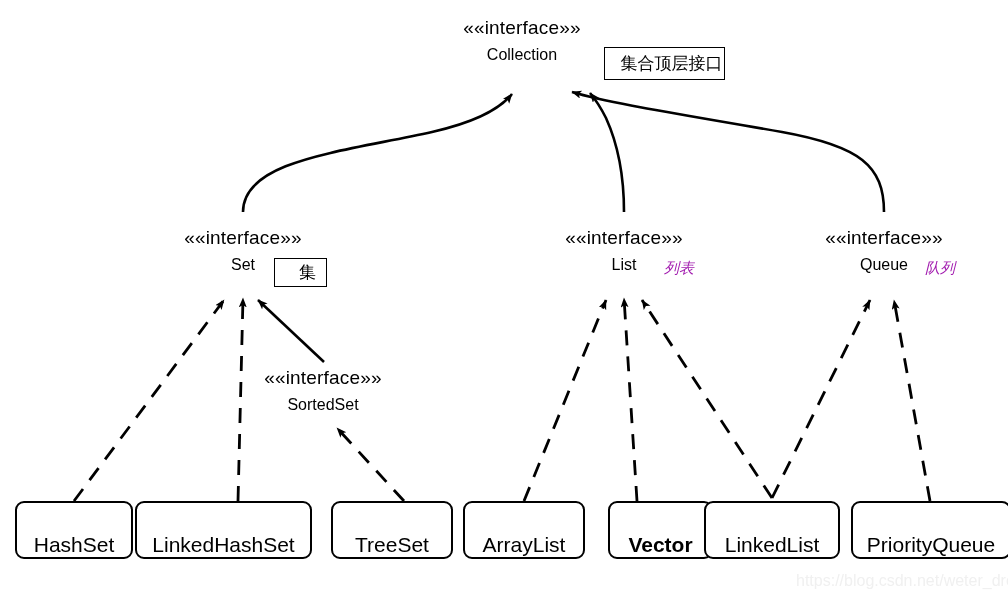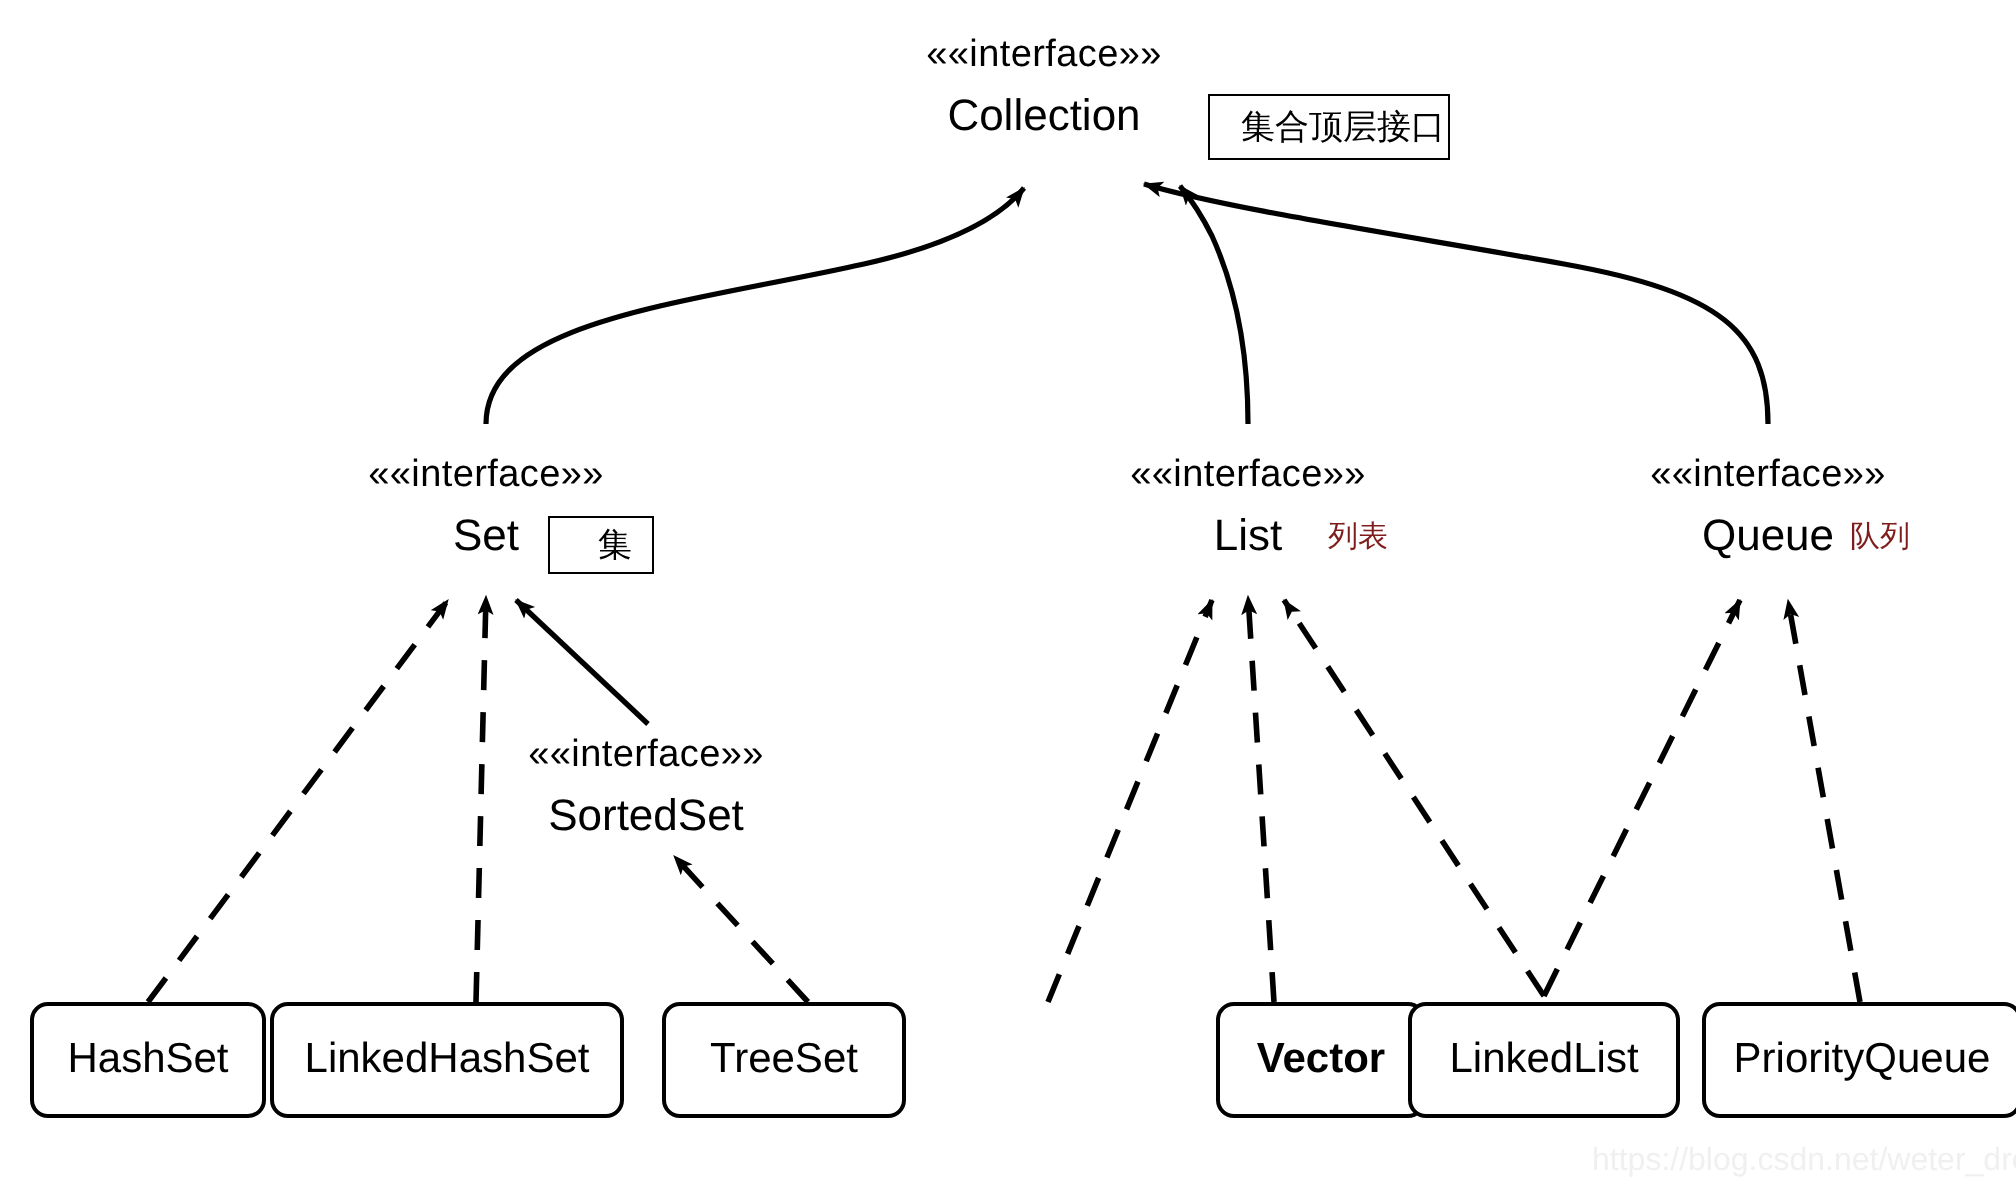--- a/index.html
+++ b/index.html
@@ -30,53 +30,54 @@
     color: #000000;
     line-height: 1.0;
     white-space: nowrap;
   }
   .iface .stereo {
     font-size: 19px;
     letter-spacing: 0.2px;
     display: block;
   }
   .iface .nm {
-    font-size: 22px;
+    font-size: 16px;
     display: block;
     margin-top: 10px;
   }
   .cls-box {
     position: absolute;
     border: 2.5px solid #000000;
     border-radius: 9px;
     background: #ffffff;
     box-sizing: border-box;
     display: flex;
-    align-items: center;
+    align-items: flex-end;
     justify-content: center;
     color: #000000;
     font-size: 21px;
   }
   .note-box {
     position: absolute;
     border: 1.8px solid #000000;
     background: #ffffff;
     box-sizing: border-box;
     display: flex;
     align-items: center;
     justify-content: center;
     color: #000000;
     font-size: 17px;
     padding-left: 14px;
   }
   .note-plain {
     position: absolute;
-    color: #7f1d1d;
+    color: #a21caf;
     font-size: 15px;
     white-space: nowrap;
+    font-style: italic;
   }
   .wm-center {
     position: absolute;
     color: #e8e8e8;
     font-family: "Liberation Serif", serif;
     font-size: 23px;
     letter-spacing: 1px;
     white-space: nowrap;
   }
   .wm-corner {
@@ -169,20 +170,23 @@
   </div>
 
   <div class="cls-box" style="left:123px; top:501px; width:177px; height:58px;">
     <span>LinkedHashSet</span>
   </div>
 
   <div class="cls-box" style="left:319px; top:501px; width:122px; height:58px;">
     <span>TreeSet</span>
   </div>
 
+  <div class="cls-box" style="left:451px; top:501px; width:122px; height:58px;">
+    <span>ArrayList</span>
+  </div>
 
   <div class="cls-box" style="left:596px; top:501px; width:105px; height:58px;font-weight:bold;">
     <span>Vector</span>
   </div>
 
   <div class="cls-box" style="left:692px; top:501px; width:136px; height:58px;">
     <span>LinkedList</span>
   </div>
 
   <div class="cls-box" style="left:839px; top:501px; width:160px; height:58px;">

